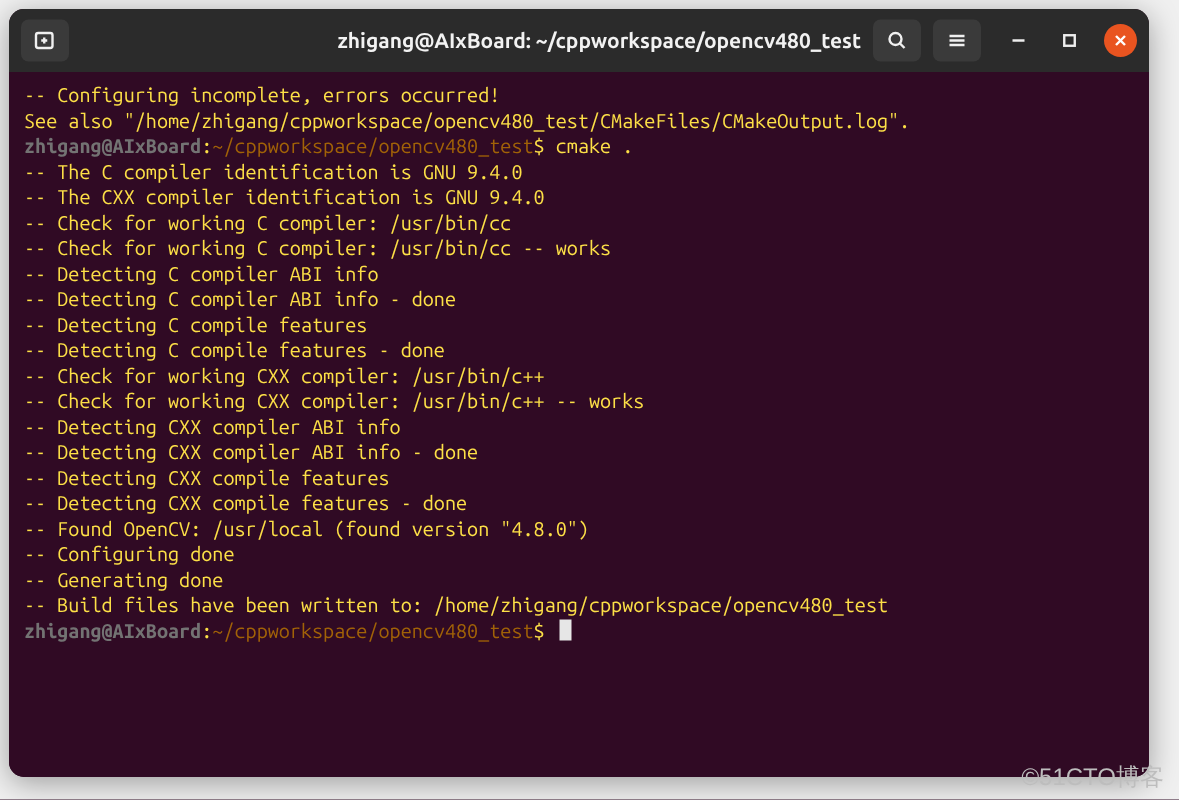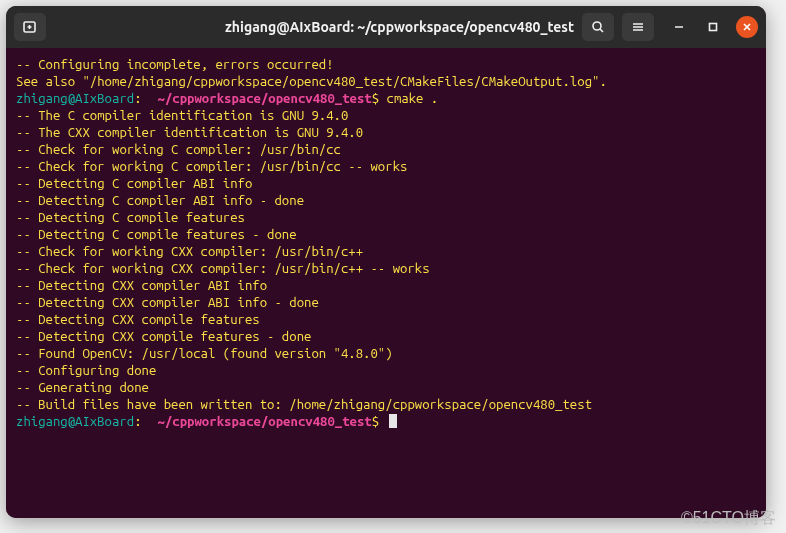--- a/index.html
+++ b/index.html
@@ -65,22 +65,22 @@
     color: #e6e6e6;
     font-size: 13.2px;
     line-height: 17px;
     padding: 8px 10px 8px 10px;
     min-height: 470px;
     white-space: pre;
     font-family: "Ubuntu Mono", "DejaVu Sans Mono", monospace;
   }
   .line { white-space: pre-wrap; word-break: break-all; }
   .c-default { color: #fde047; margin-top: 48px; }
-  .c-green   { color: #14b8a6; font-weight: normal; }
-  .c-blue    { color: #ec4899; font-weight: bold; margin-left: 16px; }
+  .c-green   { color: #737373; font-weight: bold; }
+  .c-blue    { color: #a16207; font-weight: normal; }
   .cursor {
     display: inline-block;
     width: 8px; height: 14px;
     background: #e6e6e6;
     vertical-align: -2px;
     margin-left: 2px;
   }
   .watermark {
     position: absolute;
     right: 10px;

